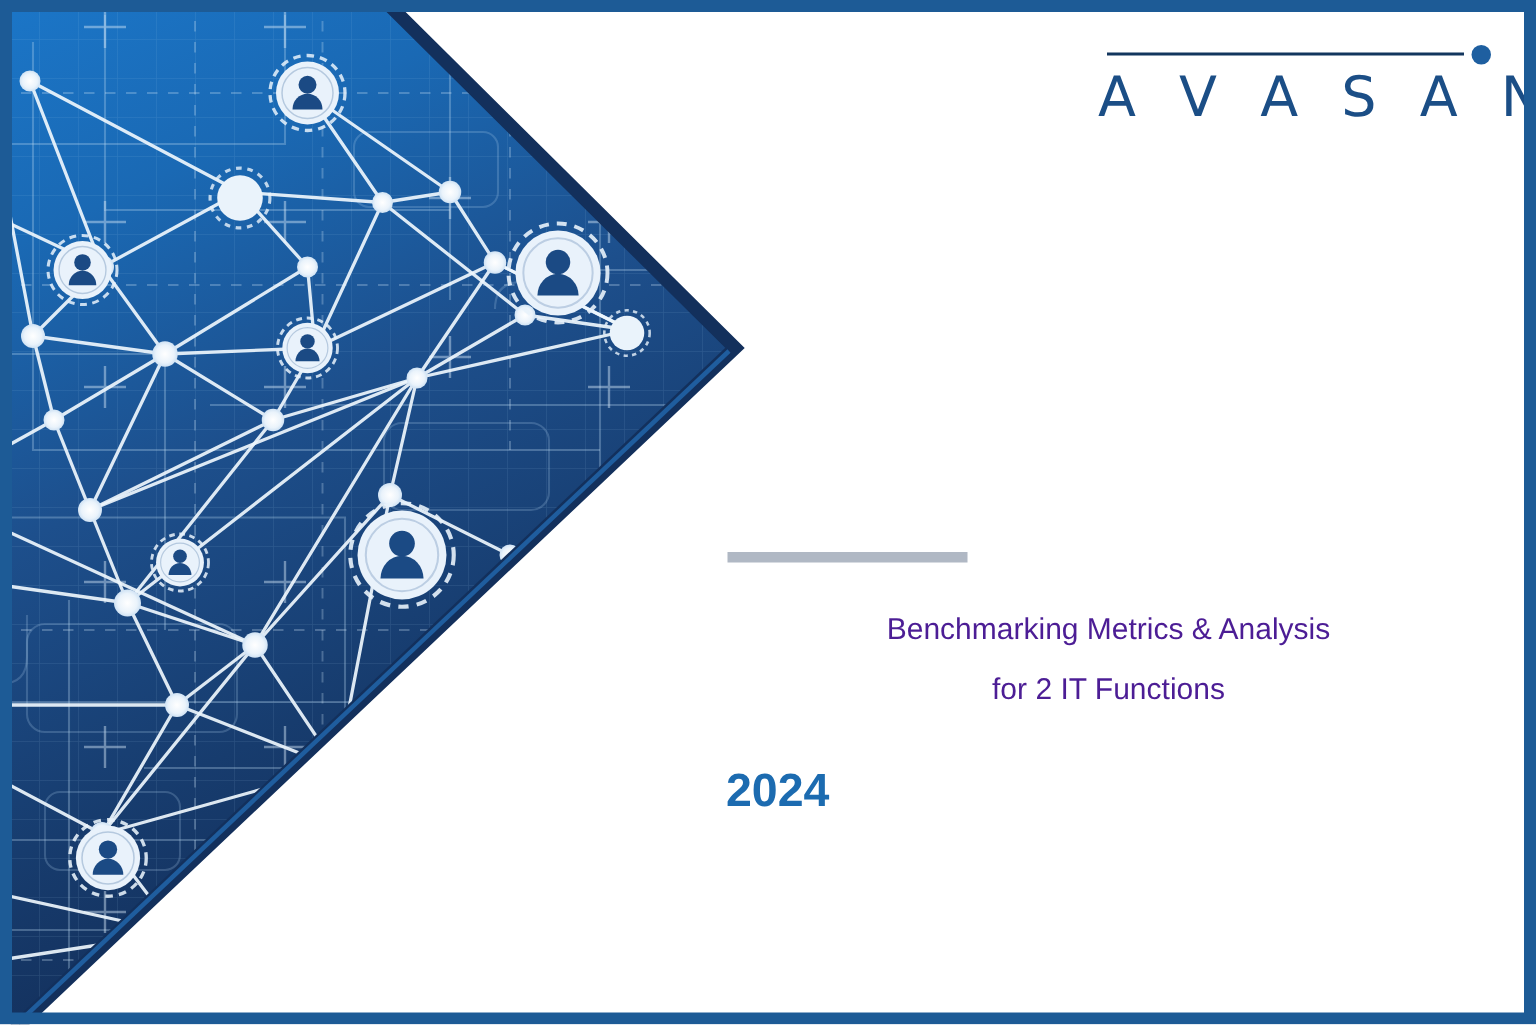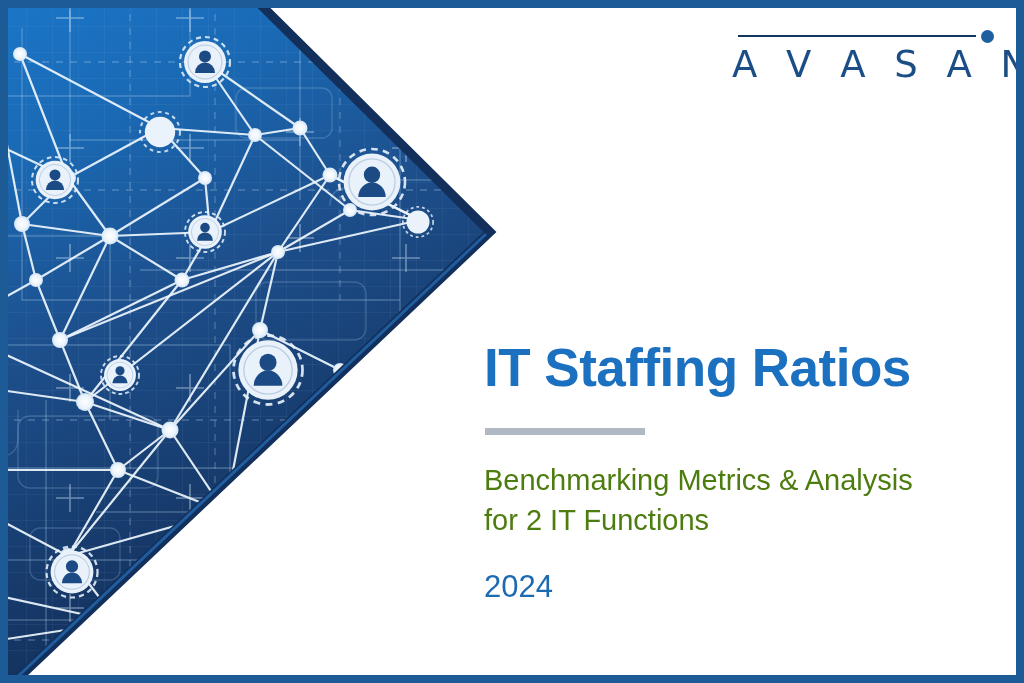--- a/index.html
+++ b/index.html
@@ -100,31 +100,32 @@
     white-space: nowrap;
   }
   .rule {
     width: 160px;
     height: 7px;
     background: #b0b8c4;
     margin: 30px 0 0 1px;
   }
   .subtitle {
     margin: 25px 0 0 0;
-    font-size: 29px;
+    font-size: 20px;
     line-height: 40px;
-    color: #4d7c0f;
+    color: #4c1d95;
     font-weight: 400;
     max-width: 510px;
+    text-align: center;
   }
   .year {
     margin: 29px 0 0 0;
     font-size: 31px;
     line-height: 36px;
-    font-weight: normal;
+    font-weight: bold;
     color: #1c6bb0;
   }
 </style>
 </head>
 <body>
 
 <div id="page">
 
   <div class="graphic-wrap">
     <svg width="500" height="683" viewBox="0 0 500 683" xmlns="http://www.w3.org/2000/svg">
@@ -405,21 +406,20 @@
     </svg>
   </div>
 
   <div class="logo">
     <div class="logo-rule"></div>
     <div class="logo-dot"></div>
     <div class="logo-word">A V A S A N T</div>
   </div>
 
   <div class="content">
-    <h1 class="title">IT Staffing Ratios</h1>
     <div class="rule"></div>
     <div class="subtitle">
       <div>Benchmarking Metrics &amp; Analysis</div>
       <div>for 2 IT Functions</div>
     </div>
     <div class="year">2024</div>
   </div>
 
   <div class="frame"></div>
 </div>

